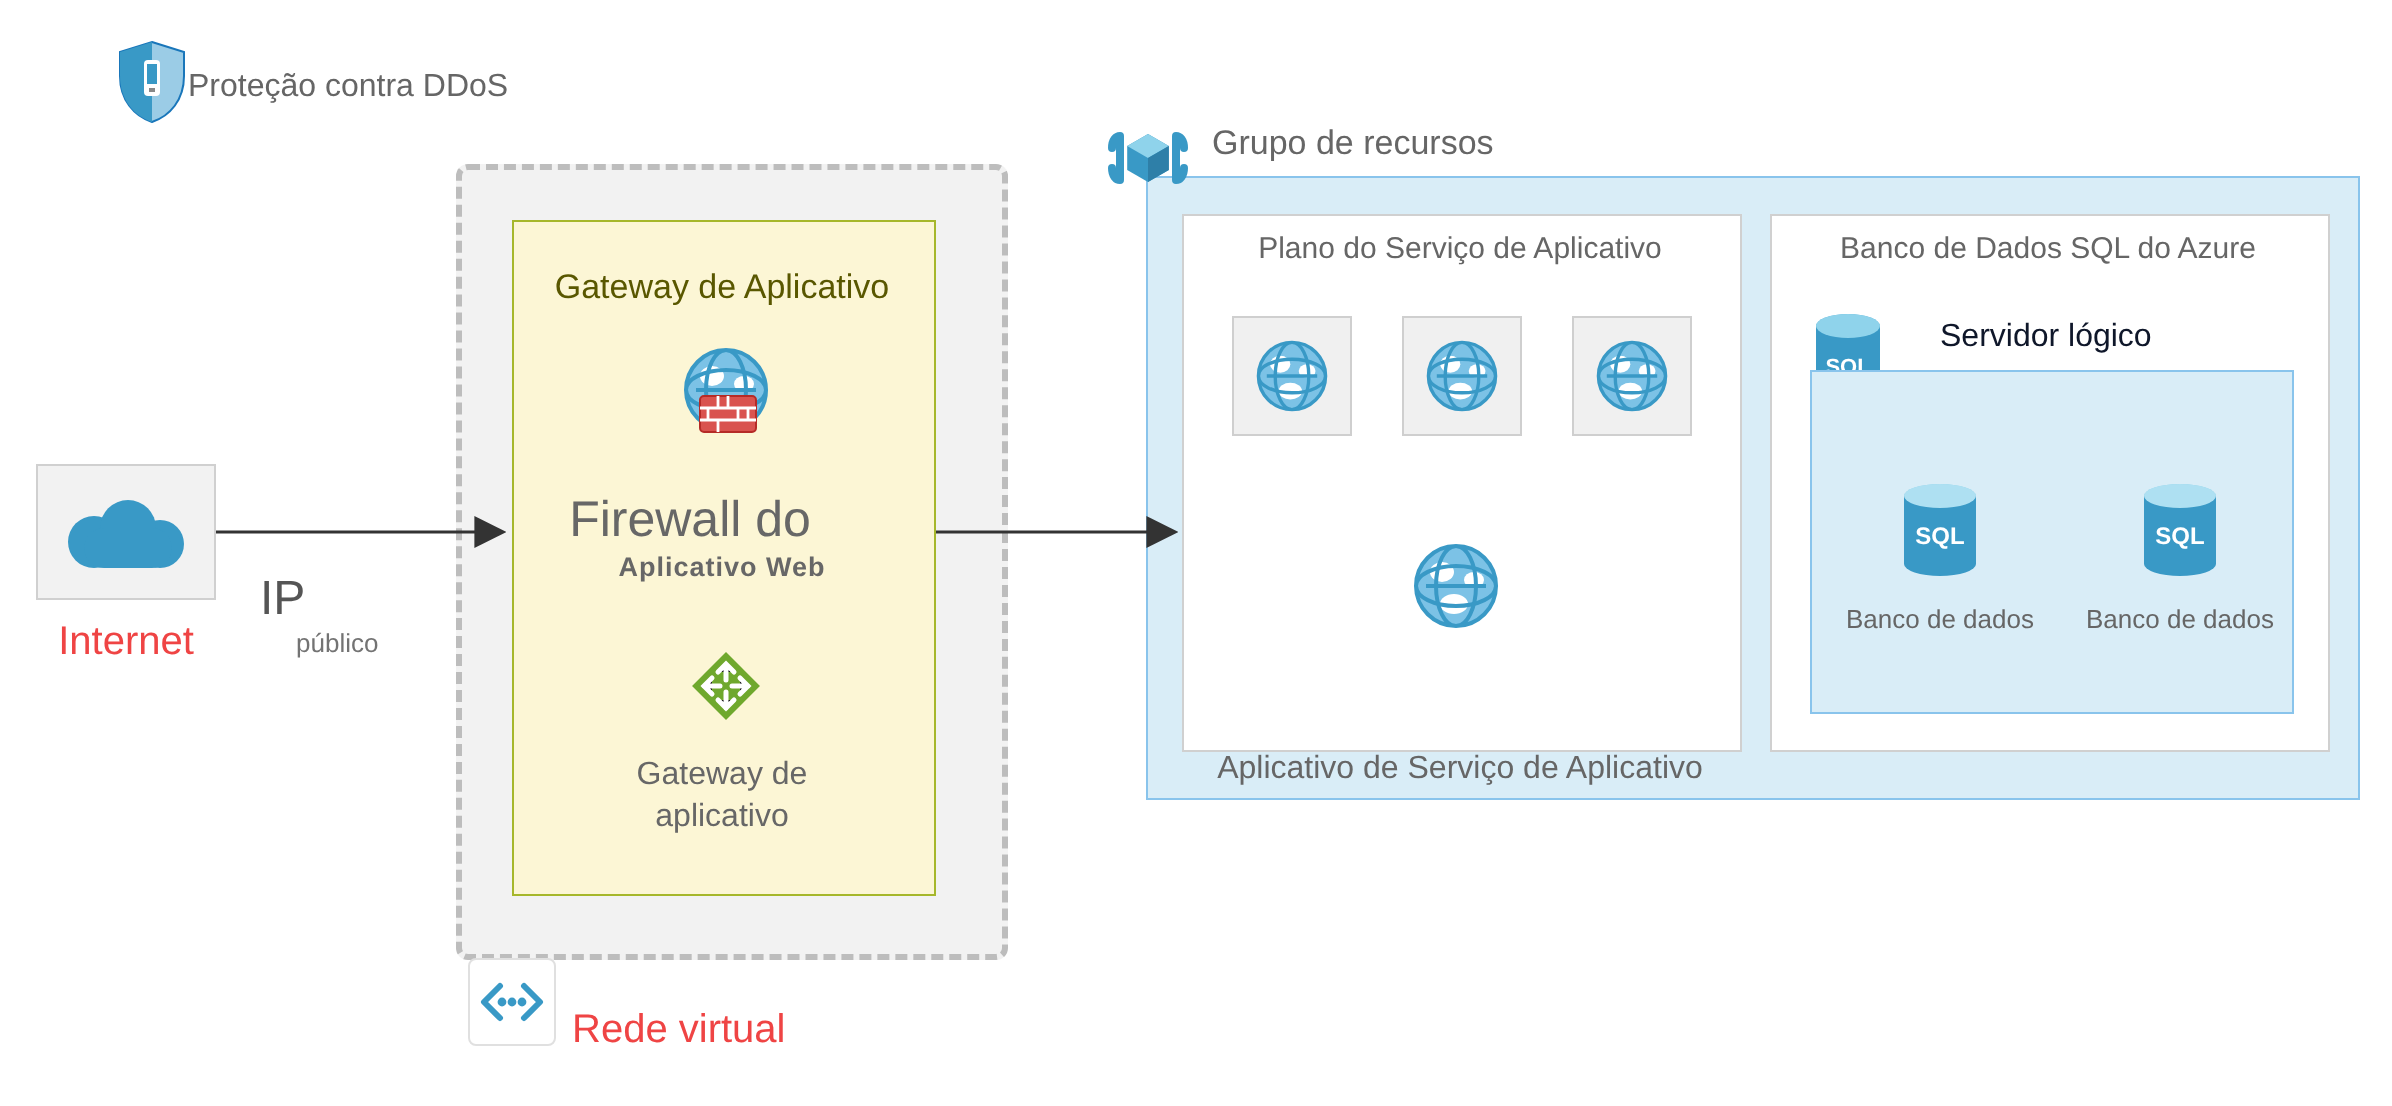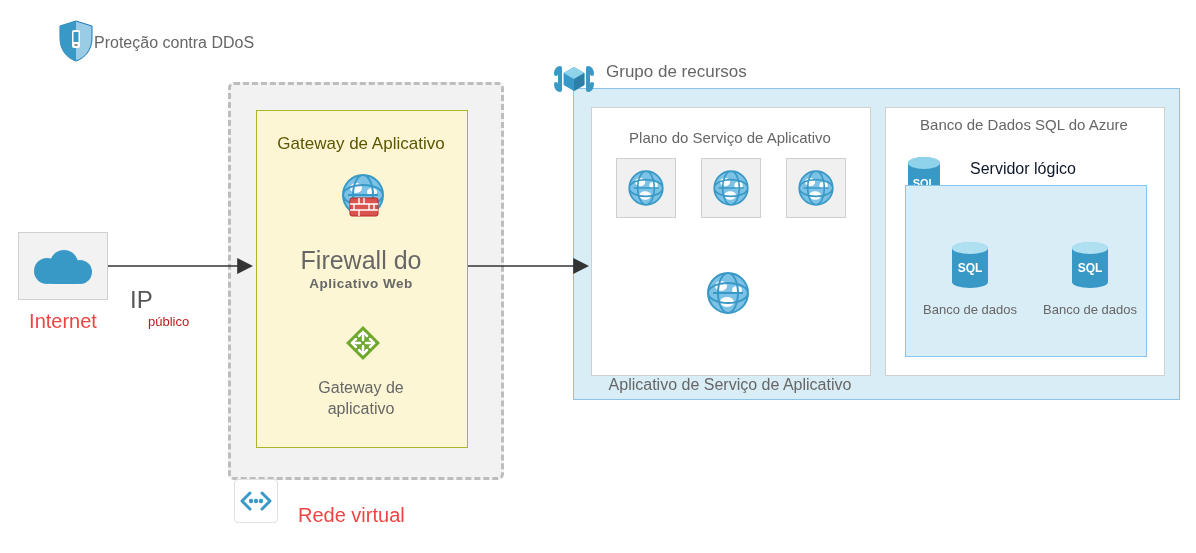--- a/index.html
+++ b/index.html
@@ -44,39 +44,39 @@
     display:flex; align-items:center; justify-content:center;
   }
 
   
   .appgw-box {
     left:256px; top:110px; width:210px; height:336px;
     background:#fcf6d5;
     border:1px solid #a6b72b;
   }
   .appgw-title { left:256px; top:134px; width:210px; font-size:17px; color:#595700; }
-  .fw-line1 { left:256px; top:246px; width:210px; font-size:25px; color:#676767; }
+  .fw-line1 { left:240px; top:246px; width:210px; font-size:25px; color:#676767; }
   .fw-line2 { left:256px; top:276px; width:210px; font-size:13.5px; letter-spacing:.5px; color:#676767;font-weight:bold; }
   .gw-label { left:256px; top:378px; width:210px; font-size:16px; color:#676767; line-height:1.3; }
 
   
   .rg-box {
     left:573px; top:88px; width:605px; height:310px;
     background:#d9edf7;
     border:1px solid #89c4ec;
   }
   .rg-icon { left:548px; top:52px; }
   .rg-label { left:606px; top:62px; font-size:17px; color:#666; }
 
   
   .asp-box {
     left:591px; top:107px; width:278px; height:267px;
     background:#ffffff; border:1px solid #d0d0d0;
   }
-  .asp-title { left:591px; top:116px; width:278px;margin-top:13px; }
+  .asp-title { left:591px; top:116px; width:278px; }
   .asp-app-label { left:591px; top:332px; width:278px; font-size:16px; color:#666;margin-top:44px; }
   .web-tile {
     width:58px; height:58px; background:#f0f0f0; border:1px solid #cfcfcf;
     display:flex; align-items:center; justify-content:center;
   }
   .web-row { left:616px; top:158px; display:flex; gap:25px; }
   .web-single { left:703px; top:268px; }
 
   
   .sql-box {
@@ -117,34 +117,34 @@
     <span class="c1"></span>
       <span class="c2"></span>
       <span class="c3"></span>
       <span class="c4"></span>
   </span>
 </div>
 <div class="abs center-text label-lg" style="left:18px; top:310px; width:90px;">Internet</div>
 
 <div class="abs" style="left:130px; top:286px;">
   <div style="font-size:24px; color:#555;">IP</div>
-  <div style="font-size:13px; color:#b91c1c; margin-left:18px;">público</div>
+  <div style="font-size:13px; color:#737373; margin-left:18px;">público</div>
 </div>
 
 <div class="abs vnet-box"></div>
 <div class="abs vnet-icon">
   <svg width="34" height="20" viewBox="0 0 34 20">
     <polyline points="11,2 3,10 11,18" fill="none" stroke="#3999c6" stroke-width="3" stroke-linecap="round" stroke-linejoin="round"></polyline>
     <polyline points="23,2 31,10 23,18" fill="none" stroke="#3999c6" stroke-width="3" stroke-linecap="round" stroke-linejoin="round"></polyline>
     <circle cx="17" cy="10" r="2.2" fill="#3999c6"></circle>
     <circle cx="12" cy="10" r="2.2" fill="#3999c6"></circle>
     <circle cx="22" cy="10" r="2.2" fill="#3999c6"></circle>
   </svg>
 </div>
-<div class="abs label-lg" style="left:286px; top:504px;margin-left:12px;">Rede virtual</div>
+<div class="abs label-lg" style="left:286px; top:504px;">Rede virtual</div>
 
 <div class="abs appgw-box"></div>
 <div class="abs center-text appgw-title">Gateway de Aplicativo</div>
 
 <div class="abs" style="left:338px; top:170px;">
   <svg width="50" height="50" viewBox="0 0 50 50">
     <defs>
       <clipPath id="globeclip-waf">
           <circle cx="25" cy="25" r="20"></circle>
         </clipPath>

